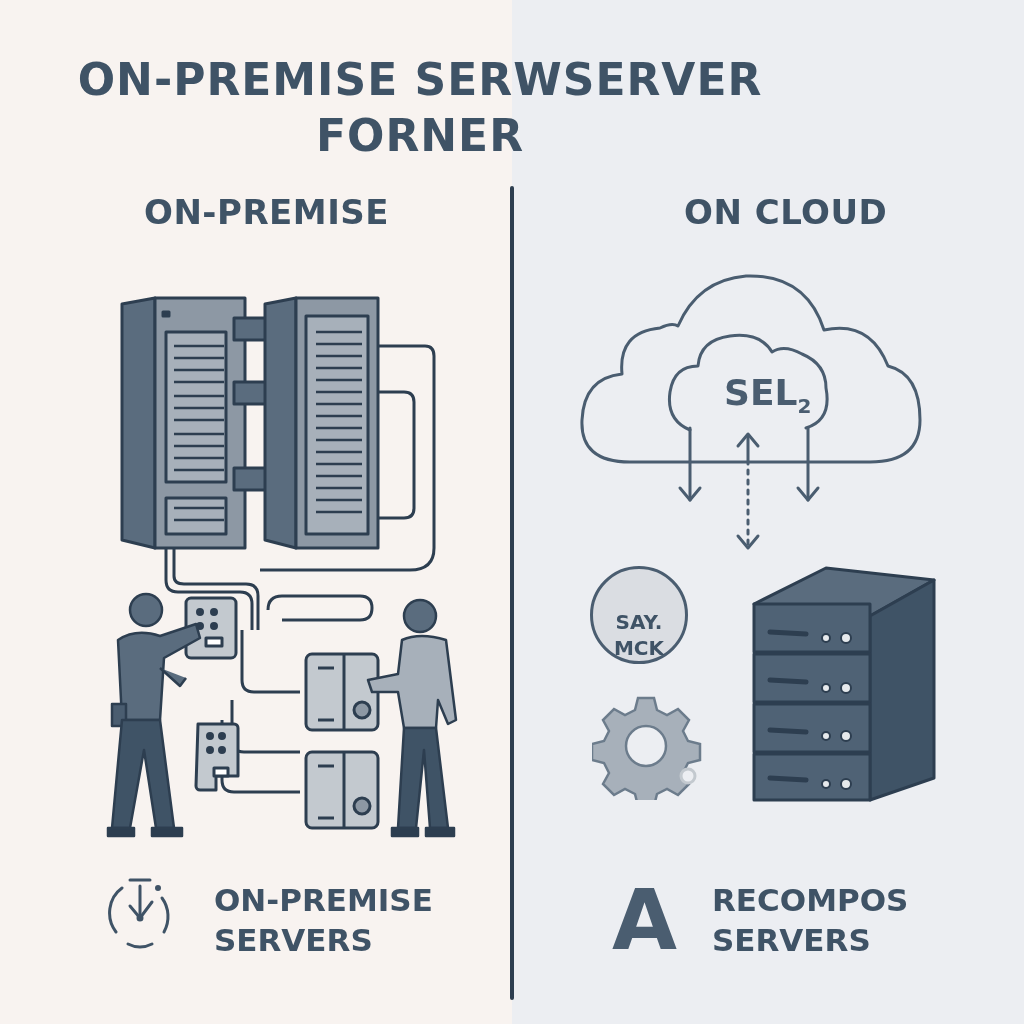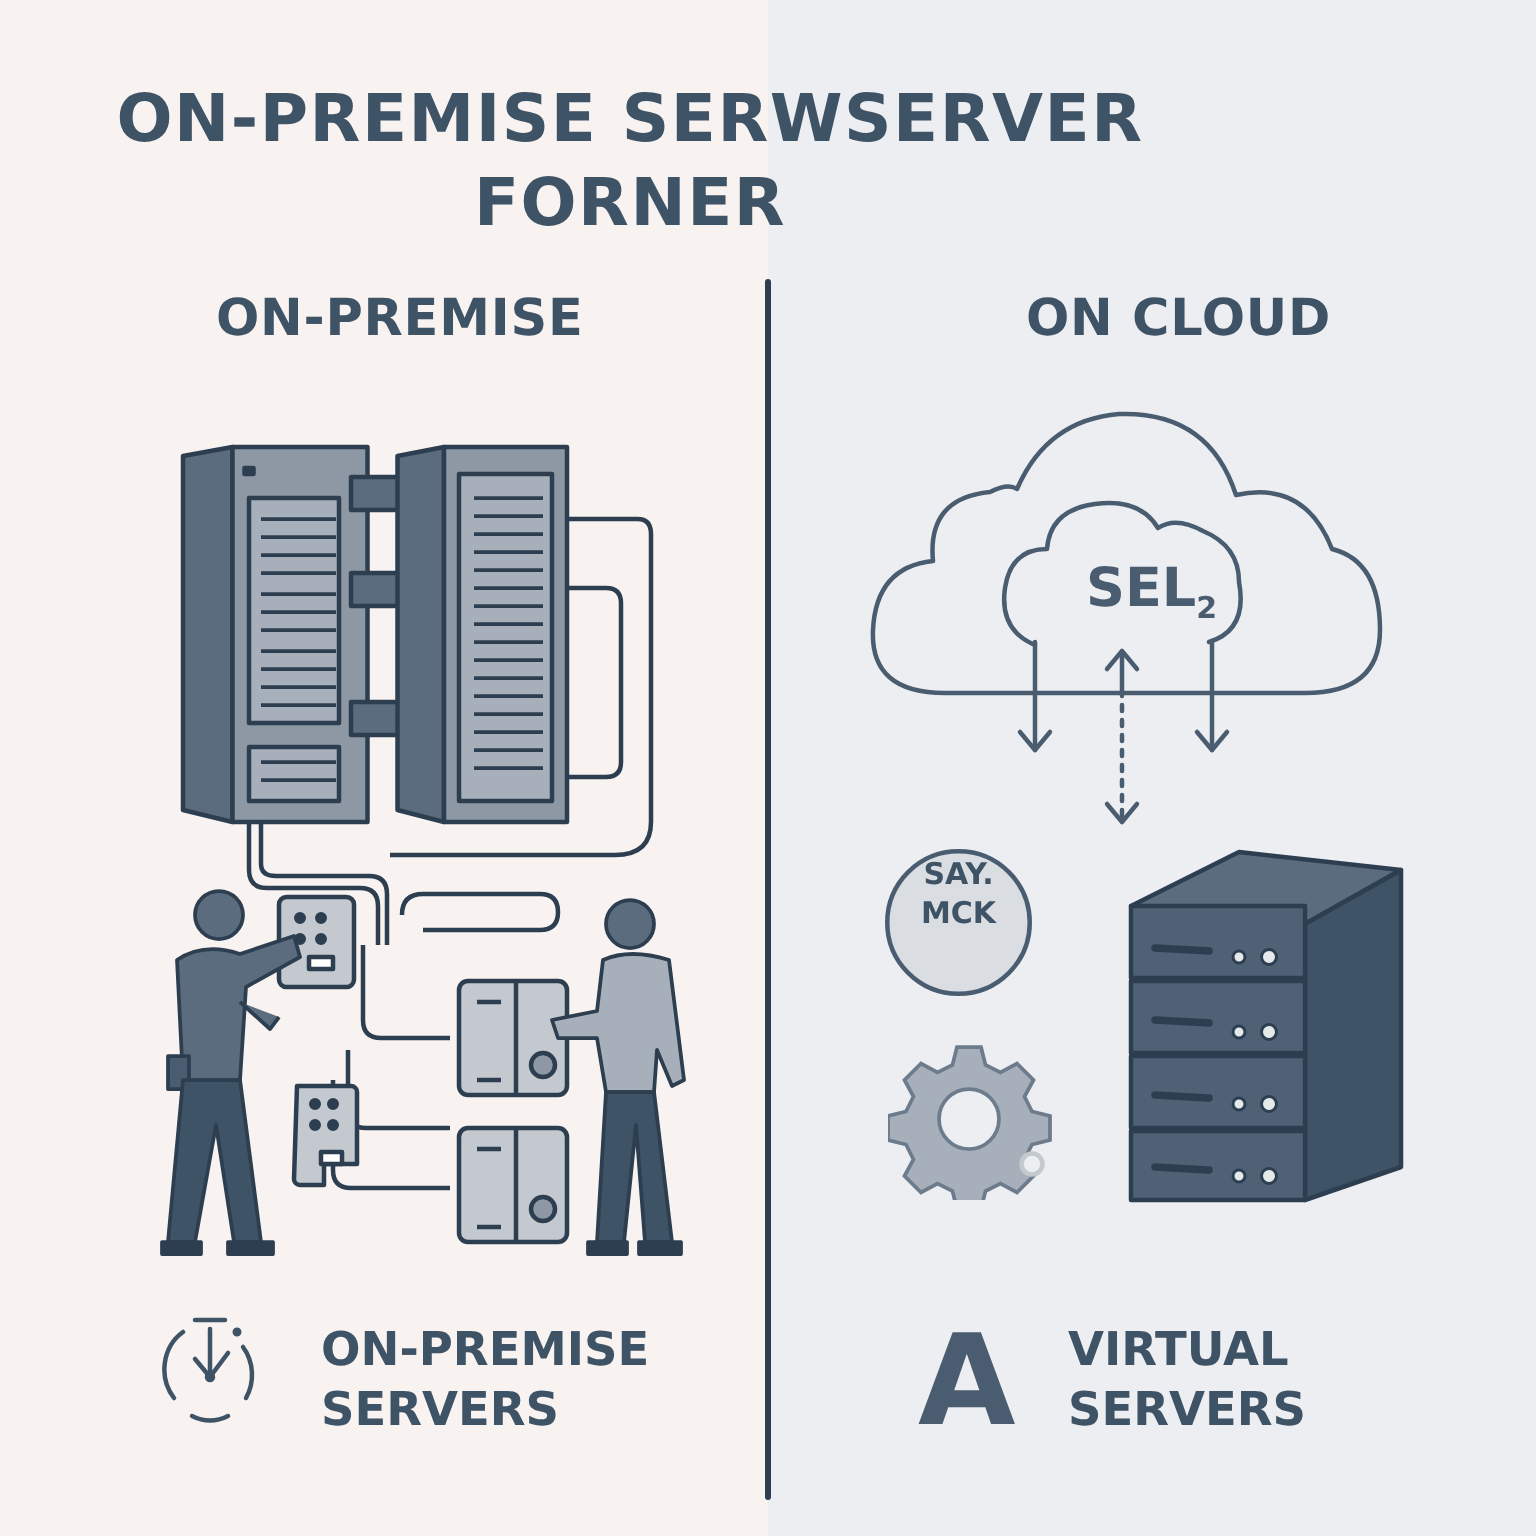--- a/index.html
+++ b/index.html
@@ -10,21 +10,21 @@
   .title .line{display:block;}
   .divider{position:absolute;left:510px;top:186px;width:4px;height:814px;background:#2d3e50;border-radius:2px;}
   .section-head{position:absolute;top:192px;font-weight:bold;font-size:34px;color:#3f5366;letter-spacing:0.5px;}
   #head-left{left:144px;}
   #head-right{left:672px;margin-left:12px;}
   svg{position:absolute;}
   .footer-label{position:absolute;font-weight:bold;font-size:31px;line-height:40px;color:#3f5366;}
   #foot-left{left:214px;top:880px;}
   #foot-right{left:712px;top:880px;}
   .bigA{position:absolute;left:612px;top:878px;font-size:84px;font-weight:bold;color:#4a5d70;line-height:84px;font-family:"DejaVu Sans",sans-serif;}
-  .circle-badge{position:absolute;left:590px;top:566px;width:98px;height:98px;border-radius:50%;background:#dadde2;border:3px solid #4a5d70;box-sizing:border-box;display:flex;align-items:flex-start;justify-content:center;text-align:center;font-weight:bold;font-size:20px;line-height:26px;color:#3f5366;}
+  .circle-badge{position:absolute;left:590px;top:566px;width:98px;height:98px;border-radius:50%;background:#dadde2;border:3px solid #4a5d70;box-sizing:border-box;display:flex;align-items:flex-end;justify-content:center;text-align:center;font-weight:bold;font-size:20px;line-height:26px;color:#3f5366;}
   .cloud-label{position:absolute;left:700px;top:372px;font-weight:bold;font-size:36px;color:#4a5d70;margin-left:24px;}
   .cloud-label sub{font-size:20px;}
 </style>
 </head>
 <body>
 
 <div class="bg-left"></div>
 <div class="bg-right"></div>
 
 <div class="title">
@@ -211,15 +211,15 @@
     <circle cx="50" cy="16" r="1.5" fill="#3f5366"></circle>
   </g>
 </svg>
 <div class="footer-label" id="foot-left">
   <div>ON-PREMISE</div>
   <div>SERVERS</div>
 </div>
 
 <div class="bigA">A</div>
 <div class="footer-label" id="foot-right">
-  <div>VIRTUAL</div>
+  <div>RECOMPOS</div>
   <div>SERVERS</div>
 </div>
 
 </body></html>

